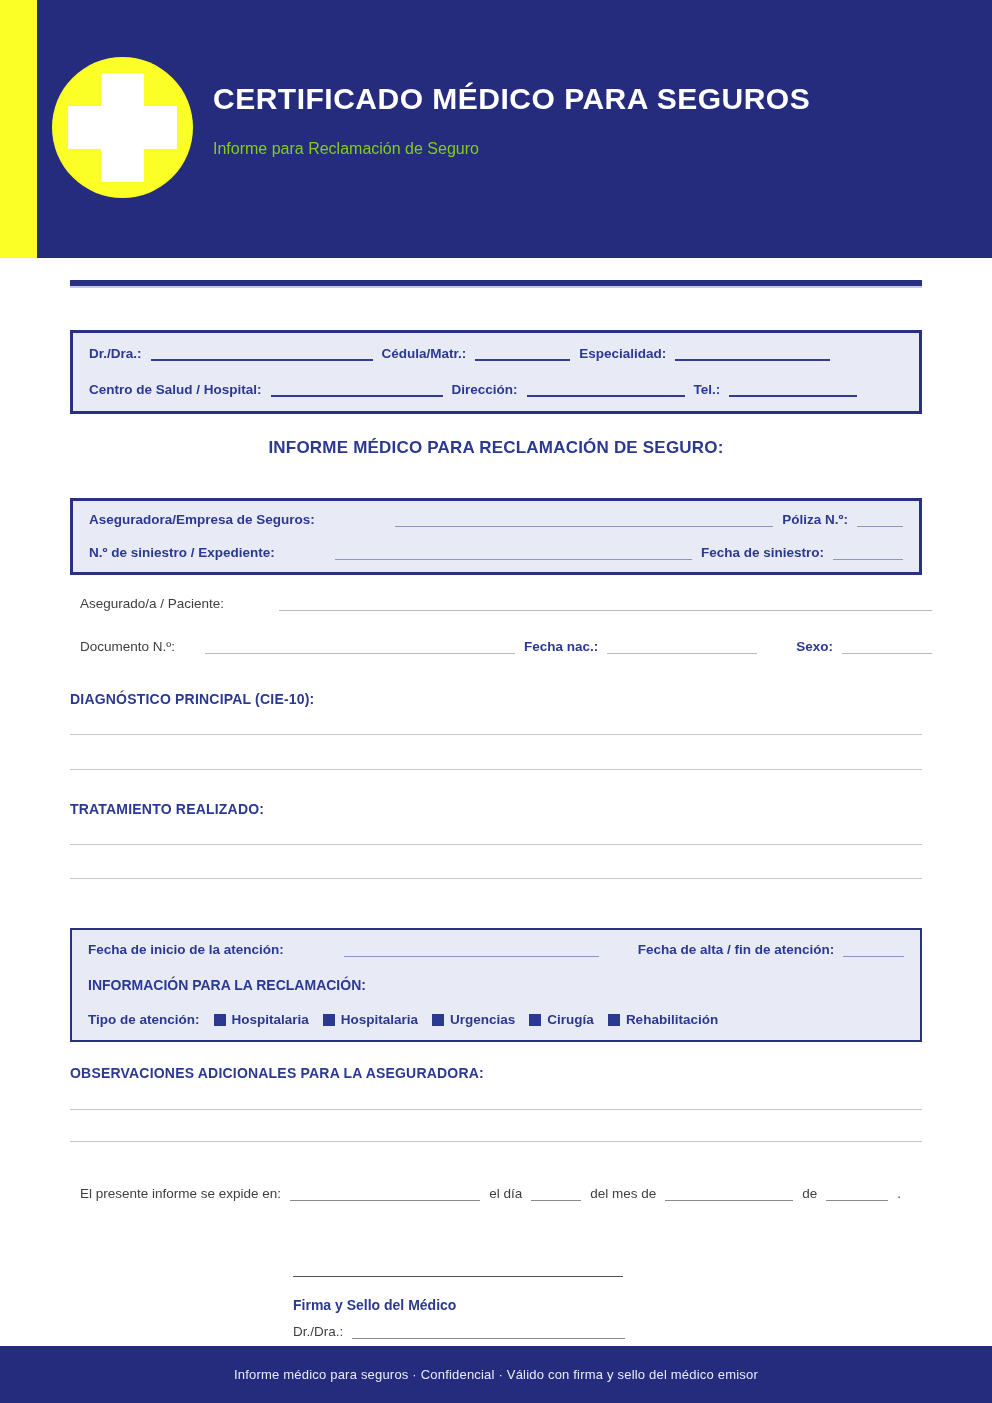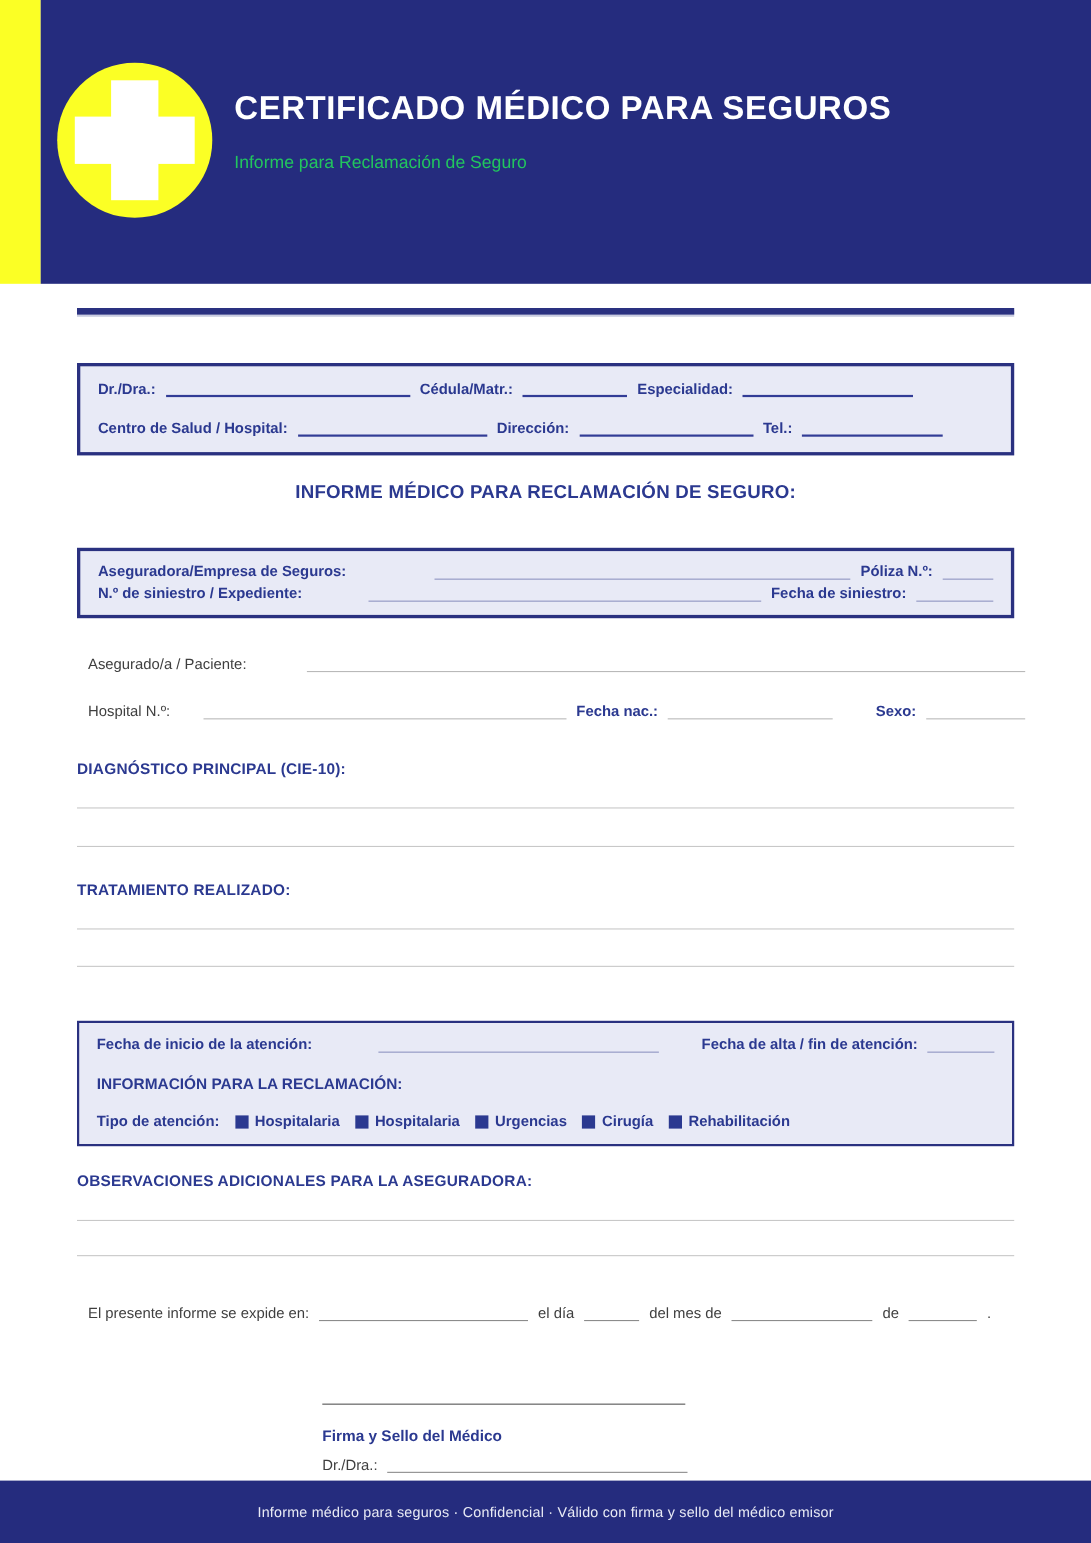--- a/index.html
+++ b/index.html
@@ -17,39 +17,39 @@
     position:relative;width:992px;height:1403px;background:#fff;overflow:hidden;
     font-family:"Liberation Sans", sans-serif;color:var(--gtext);
   }
   
   .side-stripe{position:absolute;left:0;top:0;width:37px;height:258px;background:var(--yellow);}
   .header{position:absolute;left:37px;top:0;width:955px;height:258px;background:var(--navy);text-decoration:underline;}
   .logo-circle{position:absolute;left:15px;top:57px;width:141px;height:141px;border-radius:50%;background:var(--yellow);}
   .cross-v{position:absolute;left:49px;top:16px;width:43px;height:109px;background:#fff;}
   .cross-h{position:absolute;left:16px;top:49px;width:109px;height:43px;background:#fff;}
   .header-title{position:absolute;left:176px;top:82px;font-size:30px;font-weight:bold;color:#ffffff;letter-spacing:0.5px;white-space:nowrap;}
-  .header-sub{position:absolute;left:176px;top:140px;font-size:16px;color:#22c55e;white-space:nowrap;}
+  .header-sub{position:absolute;left:176px;top:140px;font-size:16px;color:#84cc16;white-space:nowrap;}
   
   .top-rule{position:absolute;left:70px;top:280px;width:852px;height:6px;background:var(--navy-border);box-shadow:0 2px 0 #C9CCE0;}
   
   .frow{display:flex;align-items:flex-end;white-space:nowrap;}
   .lab{font-size:13.5px;font-weight:bold;color:var(--lbl);line-height:16px;}
   .glab{font-size:13.5px;color:var(--gtext);line-height:16px;font-weight:normal;}
   .line{height:0;margin:0 9px 1px 9px;}
   .bl{border-bottom:2px solid #323C96;}        
   .bl2{border-bottom:1.5px solid #8F95C2;}     
   .glx{border-bottom:1px solid #B9B9B9;}       
   .usc{border-bottom:1.5px solid #8C8C8C;}     
   .grow{flex:1;}
   .ml80{margin-left:80px;} .ml60{margin-left:60px;} .ml30{margin-left:30px;}
   .ruled{position:absolute;left:70px;width:852px;height:1px;background:#C8C8C8;}
   
   .fbox{position:absolute;left:70px;width:852px;background:var(--boxbg);border:3px solid var(--navy-border);}
   .box1{top:330px;height:84px;padding:13px 16px;display:flex;flex-direction:column;justify-content:space-between;}
-  .box2{top:498px;height:64px;padding:11px 16px;display:flex;flex-direction:column;justify-content:space-between;}
+  .box2{top:498px;height:77px;padding:11px 16px;display:flex;flex-direction:column;justify-content:space-between;}
   .box3{top:928px;height:114px;border-width:2px;padding:12px 16px;display:flex;flex-direction:column;justify-content:space-between;}
   
   .abs-row{position:absolute;left:80px;width:852px;}
   .sec-title{position:absolute;left:70px;width:852px;top:438px;text-align:center;font-size:17px;font-weight:bold;color:var(--lbl);letter-spacing:0.2px;}
   .h-label{position:absolute;left:70px;font-size:14px;font-weight:bold;color:var(--lbl);letter-spacing:0.2px;}
   
   .opt{display:inline-flex;align-items:center;margin-left:14px;}
   .sq{display:inline-block;width:12px;height:12px;background:var(--lbl);margin-right:6px;}
   .opt-lab{font-size:13.5px;font-weight:bold;color:var(--lbl);line-height:16px;}
   
@@ -113,21 +113,21 @@
       <span class="line bl2" style="width:70px;margin-right:0"></span>
     </div>
   </div>
 
   <div class="abs-row frow" style="top:596px">
     <span class="glab">Asegurado/a / Paciente:</span>
     <span class="line glx grow" style="margin-left:55px;margin-right:0"></span>
   </div>
 
   <div class="abs-row frow" style="top:639px">
-    <span class="glab">Hospital N.º:</span>
+    <span class="glab">Documento N.º:</span>
     <span class="line glx grow ml30"></span>
     <span class="lab">Fecha nac.:</span>
     <span class="line glx" style="width:150px"></span>
     <span class="lab ml30">Sexo:</span>
     <span class="line glx" style="width:90px;margin-right:0"></span>
   </div>
 
   <div class="h-label" style="top:691px">DIAGNÓSTICO PRINCIPAL (CIE-10):</div>
   <div class="ruled" style="top:734px"></div>
   <div class="ruled" style="top:769px"></div>

